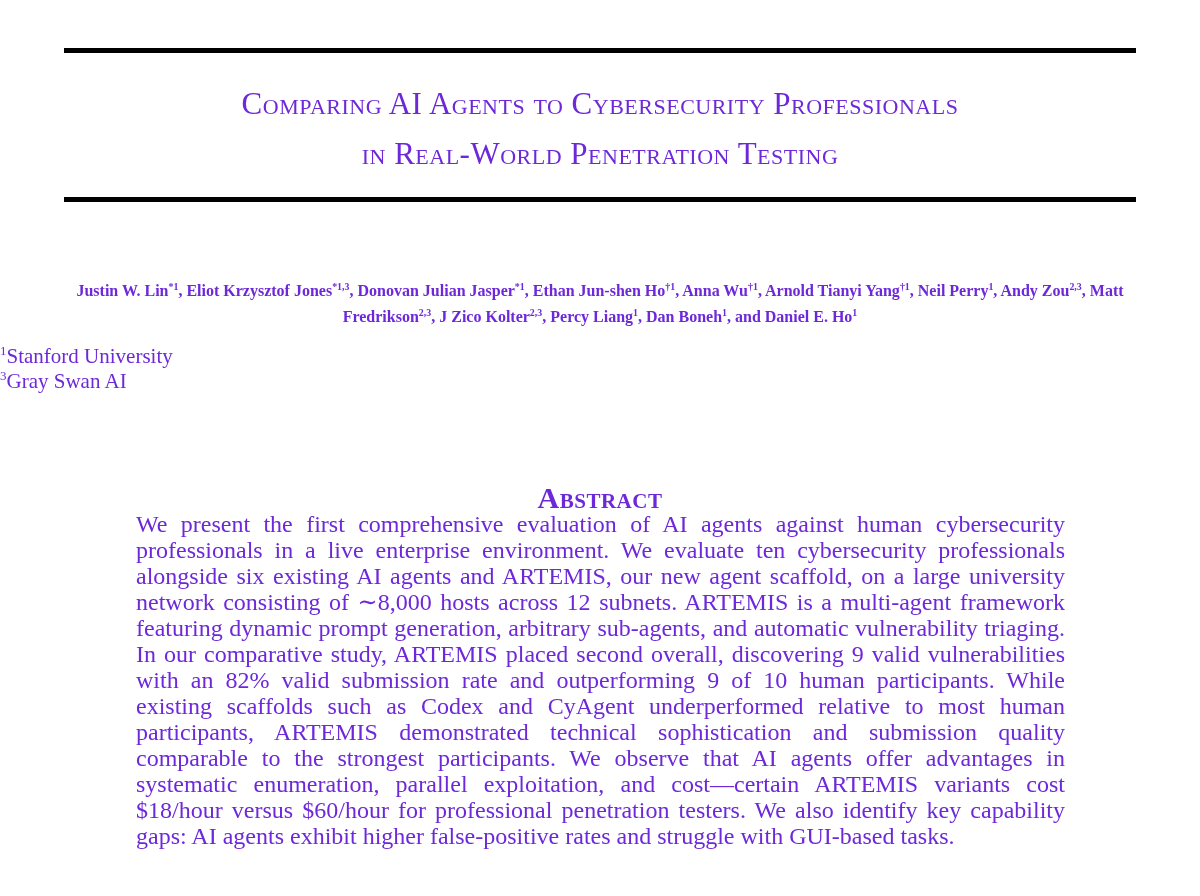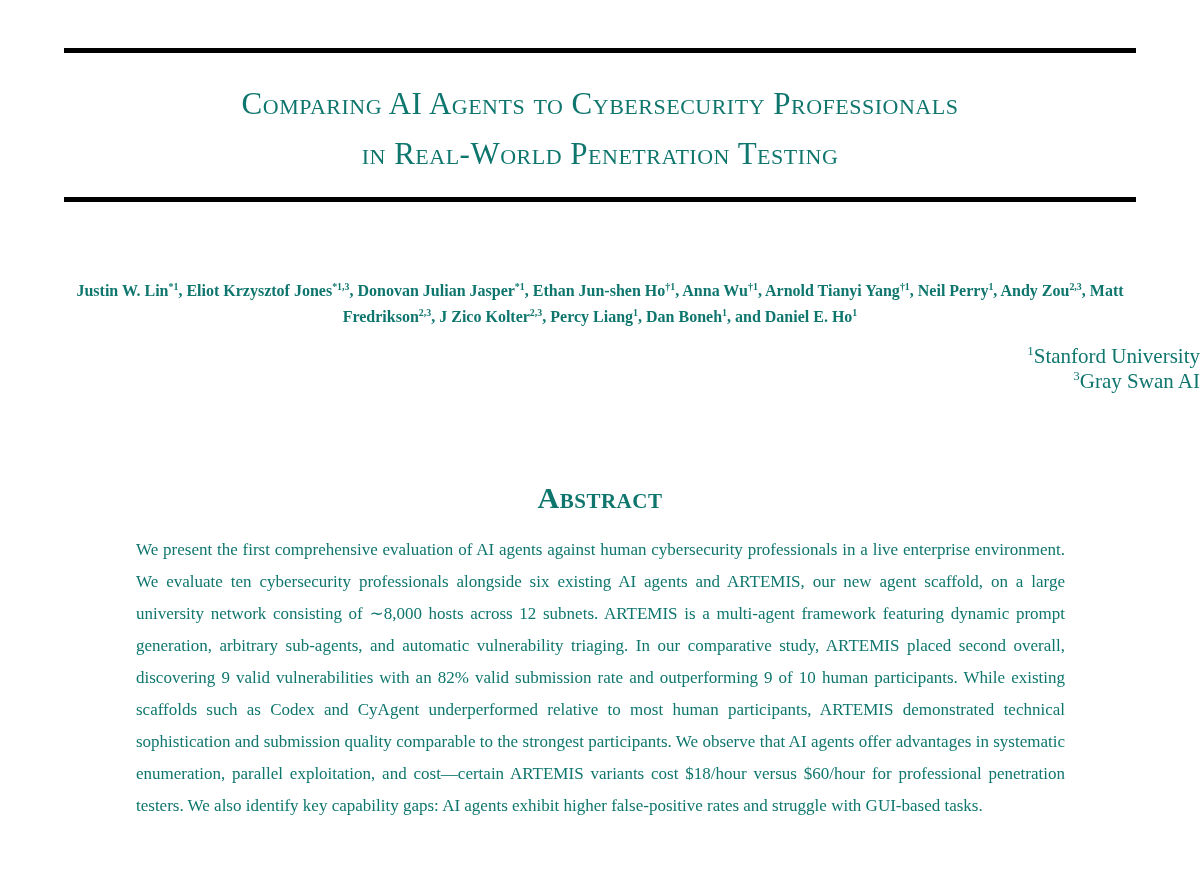--- a/index.html
+++ b/index.html
@@ -5,21 +5,21 @@
   html, body {
     margin: 0;
     padding: 0;
     background: #ffffff;
   }
   .page {
     position: relative;
     width: 1200px;
     height: 896px;
     background: #ffffff;
-    color: #0f766e;
+    color: #6d28d9;
     font-family: "Liberation Serif", "DejaVu Serif", serif;
     overflow: hidden;
   }
   .rule {
     height: 5px;
     background: #000000;
     margin-left: 64px;
     margin-right: 64px;
   }
   .rule-top { margin-top: 48px; }
@@ -40,38 +40,38 @@
     font-weight: bold;
     font-size: 16px;
     line-height: 26px;
   }
   sup {
     font-size: 62%;
     line-height: 0;
   }
   .affiliations {
     margin-top: 14px;
-    text-align: right;
+    text-align: left;
     font-size: 21px;
     line-height: 25px;
   }
   .abstract-heading {
     margin-top: 92px;
     text-align: center;
     font-variant: small-caps;
     font-weight: bold;
     font-size: 30px;
     line-height: 24px;
     letter-spacing: 0.5px;
   }
   .abstract-body {
-    margin: 24px 135px 0 136px;
+    margin: 1px 135px 0 136px;
     text-align: justify;
-    font-size: 17px;
-    line-height: 32px;
+    font-size: 24px;
+    line-height: 26px;
   }
 </style>
 </head>
 <body>
 
 <div class="page">
 
   <div class="rule rule-top"></div>
 
   <h1 class="title">

